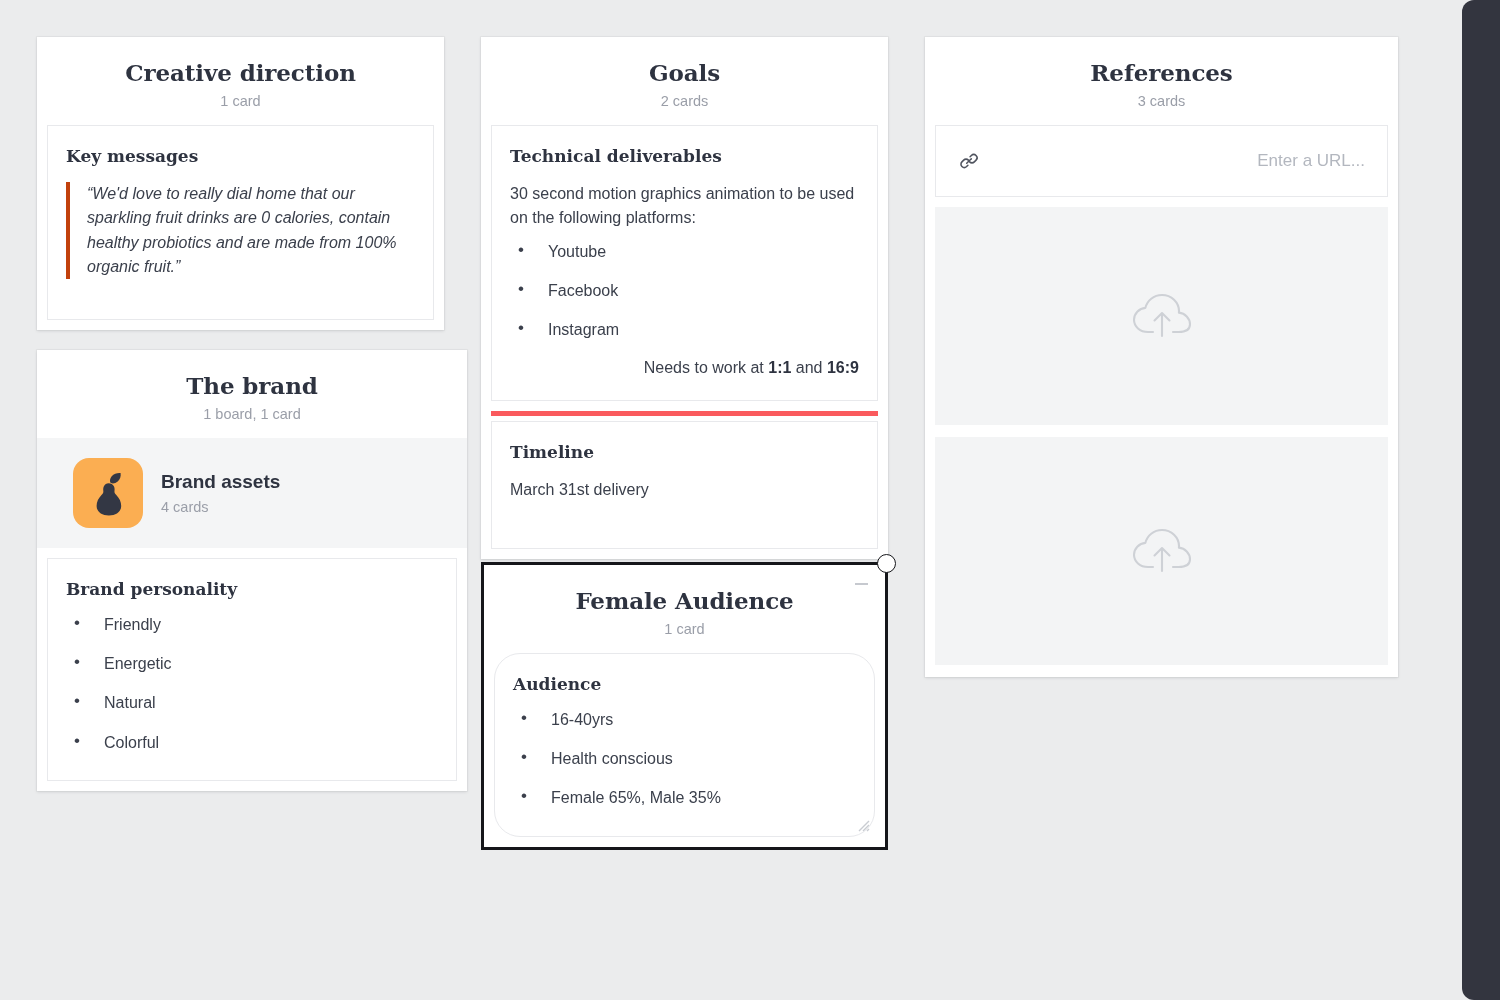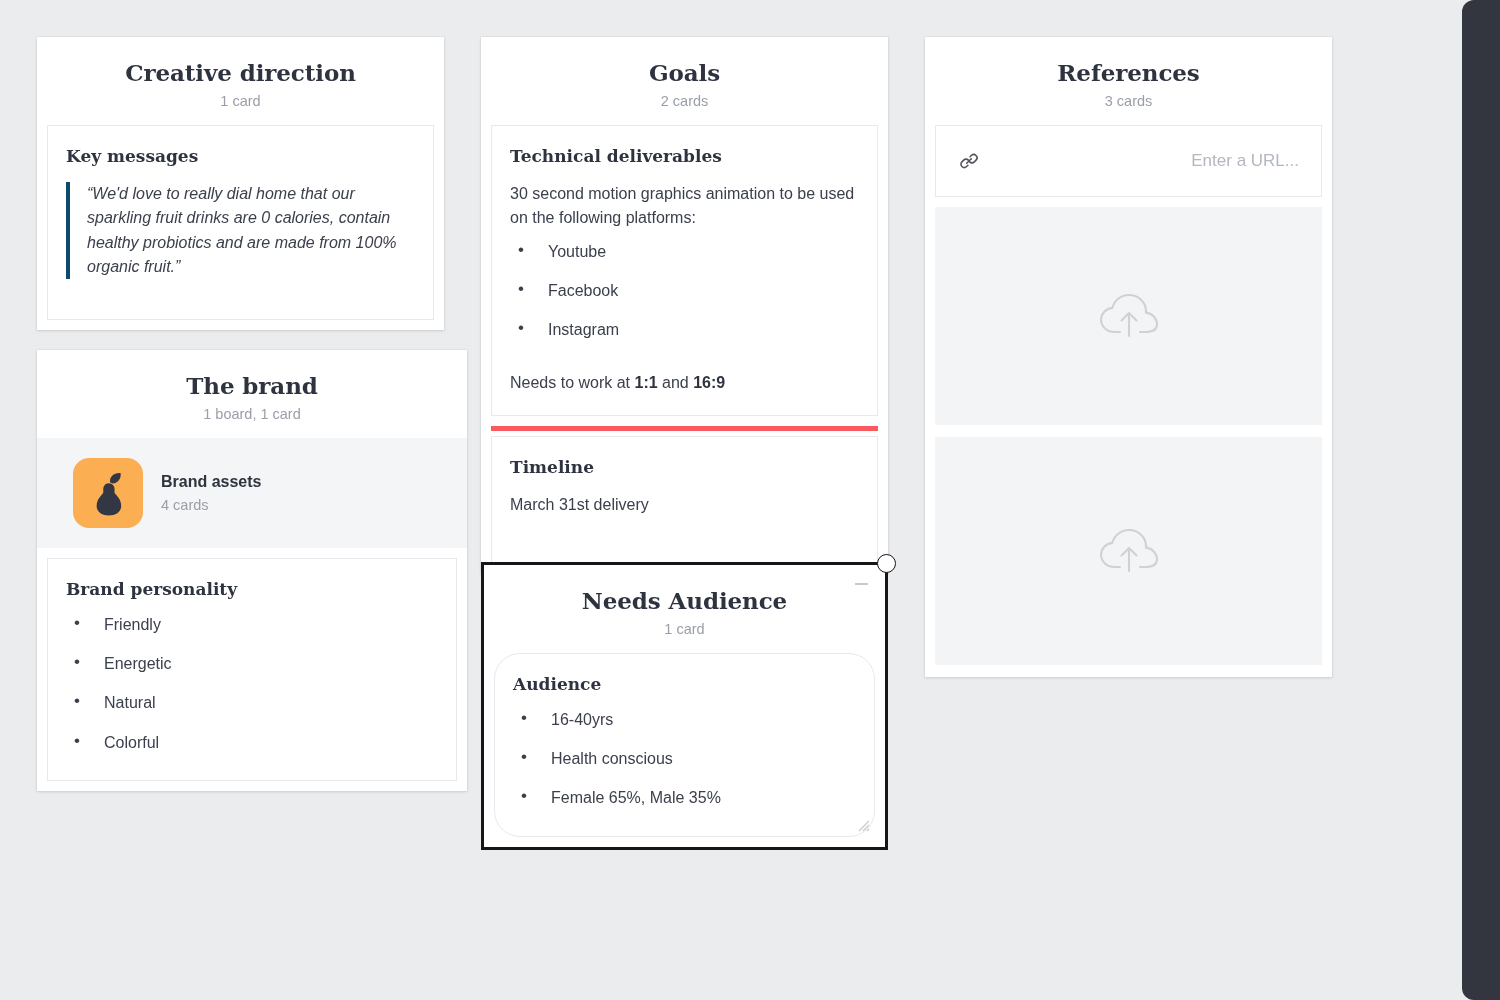--- a/index.html
+++ b/index.html
@@ -34,21 +34,21 @@
     border: 1px solid #e8e9ec; padding: 20px 18px 22px 18px;
   }
   .card-title {
     font-family: "DejaVu Serif", "Liberation Serif", serif;
     font-weight: 700; font-size: 17px; color: #2e3340; margin-bottom: 16px;
   }
   .card-text { font-size: 16px; line-height: 1.5; color: #3b404c; }
   .card-text b { font-weight: 700; color: #2e3340; }
 
   blockquote {
-    border-left: 4px solid #0c4a6e; padding-left: 17px;
+    border-left: 4px solid #c2410c; padding-left: 17px;
     font-style: italic; font-size: 16px; line-height: 1.52; color: #3b404c;
   }
 
   ul.bullets { list-style: none; margin: 12px 0 0 0; }
   ul.bullets li {
     position: relative; padding-left: 38px; font-size: 16px;
     color: #3b404c; line-height: 1.2; margin-bottom: 20px;
   }
   ul.bullets li:last-child { margin-bottom: 2px; }
   ul.bullets li::before {
@@ -58,21 +58,21 @@
 
   
   .board-row {
     display: flex; align-items: center; gap: 18px;
     background: #f4f5f6; padding: 20px 0 20px 36px; margin-bottom: 10px;
   }
   .board-thumb {
     width: 70px; height: 70px; border-radius: 16px; background: #fbae52;
     display: flex; align-items: center; justify-content: center; flex: none;
   }
-  .board-name { font-size: 16px; font-weight: 700; color: #2e3340; }
+  .board-name { font-size: 19px; font-weight: 700; color: #2e3340; }
   .board-meta { margin-top: 6px; font-size: 14.5px; color: #9a9ea8; }
 
   
   .drop-line { height: 5px; background: #fa5a5d; margin: 0 10px 5px 10px; }
 
   
   .url-input {
     display: flex; align-items: center; gap: 16px;
     margin: 0 10px 10px 10px; border: 1px solid #e8e9ec;
     height: 72px; padding: 0 22px; background: #fff; justify-content: space-between;
@@ -151,56 +151,56 @@
     </div>
 
     <div class="card" style="padding-bottom:20px;">
       <div class="card-title">Technical deliverables</div>
       <div class="card-text">30 second motion graphics animation to be used on the following platforms:</div>
       <ul class="bullets">
         <li>Youtube</li>
         <li>Facebook</li>
         <li>Instagram</li>
       </ul>
-      <div class="card-text" style="margin-top:31px;">
+      <div class="card-text" style="margin-top:16px;text-align:right;">
         <span>Needs to work at </span><b>1:1</b><span> and </span><b>16:9</b>
       </div>
     </div>
 
     <div class="drop-line"></div>
 
     <div class="card" style="padding-bottom:46px;">
       <div class="card-title">Timeline</div>
       <div class="card-text">March 31st delivery</div>
     </div>
   </div>
 
   <div class="column selected" style="left:481px; top:562px; width:407px;">
     <div class="collapse-btn">
         <span></span>
       </div>
     <div class="corner-handle"></div>
     <div class="col-header">
-      <div class="col-title">Needs Audience</div>
+      <div class="col-title">Female Audience</div>
       <div class="col-meta">1 card</div>
     </div>
     <div class="card" style="position:relative; padding-bottom:26px;border-radius:26px;">
       <div class="card-title">Audience</div>
       <ul class="bullets" style="margin-top:6px;">
         <li>16-40yrs</li>
         <li>Health conscious</li>
         <li>Female 65%, Male 35%</li>
       </ul>
       <svg class="resize-grip" viewBox="0 0 16 16" aria-hidden="true">
         <path d="M15 5 L5 15 M15 9 L9 15 M15 13 L13 15" stroke="#c9ccd2" stroke-width="1.4" fill="none"></path>
       </svg>
     </div>
   </div>
 
-  <div class="column" style="left:925px; top:37px; width:407px;">
+  <div class="column" style="left:925px; top:37px; width:473px;">
     <div class="col-header">
       <div class="col-title">References</div>
       <div class="col-meta">3 cards</div>
     </div>
 
     <div class="url-input">
       <svg width="22" height="22" viewBox="0 0 24 24" aria-hidden="true">
         <path d="M9.5 14.5 L14.5 9.5" stroke="#50545f" stroke-width="1.7" fill="none" stroke-linecap="round"></path>
         <path d="M13.2 7.4 l1.4-1.4a3.6 3.6 0 0 1 5.1 5.1 l-1.9 1.9a3.6 3.6 0 0 1-5.1 0" stroke="#50545f" stroke-width="1.7" fill="none" stroke-linecap="round"></path>
         <path d="M10.8 16.6 l-1.4 1.4a3.6 3.6 0 0 1-5.1-5.1 l1.9-1.9a3.6 3.6 0 0 1 5.1 0" stroke="#50545f" stroke-width="1.7" fill="none" stroke-linecap="round"></path>

